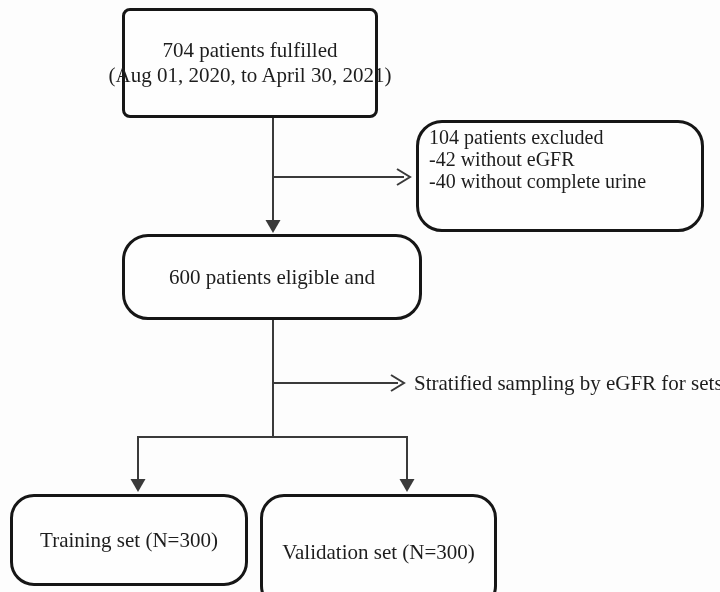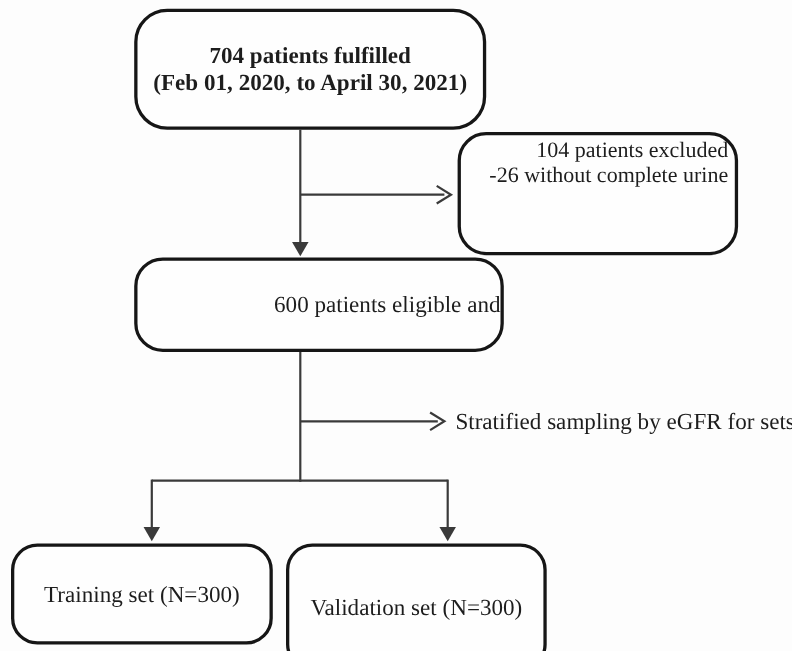--- a/index.html
+++ b/index.html
@@ -32,27 +32,27 @@
     flex-direction: column;
     justify-content: center;
     align-items: center;
     text-align: center;
   }
   .box .line {
     font-size: 21px;
     line-height: 25px;
     white-space: nowrap;
   }
-  .box-inclusion  { left: 122px; top: 8px;   width: 320px; height: 110px; border-radius: 30px; font-weight: bold; }
-  .box-excluded   { left: 416px; top: 120px; width: 255px; height: 112px; border-radius: 26px;
-                    justify-content: flex-start; align-items: flex-end; text-align: left;
+  .box-inclusion  { left: 122px; top: 8px;   width: 256px; height: 110px; border-radius: 8px; }
+  .box-excluded   { left: 416px; top: 120px; width: 288px; height: 112px; border-radius: 26px;
+                    justify-content: flex-start; align-items: flex-start; text-align: left;
                     padding: 3px 6px 0 10px; }
   .box-excluded .line { font-size: 20px; line-height: 22px; }
   .box-excluded .line.indent { padding-left: 24px; }
-  .box-eligible   { left: 122px; top: 234px; width: 336px; height: 86px;  border-radius: 26px; align-items: flex-end; }
+  .box-eligible   { left: 122px; top: 234px; width: 300px; height: 86px;  border-radius: 26px; }
   .box-training   { left: 10px;  top: 494px; width: 238px; height: 92px;  border-radius: 24px; }
   .box-validation { left: 260px; top: 494px; width: 237px; height: 116px;  border-radius: 24px; }
   .float-label {
     position: absolute;
     left: 414px;
     top: 370px;
     font-size: 21px;
     line-height: 26px;
     white-space: nowrap;
   }
@@ -79,26 +79,27 @@
 
     <line x1="138" y1="436" x2="138" y2="488" stroke="#3a3a3a" stroke-width="2"></line>
     <polygon points="138,492 130.5,479 145.5,479" fill="#3a3a3a"></polygon>
 
     <line x1="407" y1="436" x2="407" y2="488" stroke="#3a3a3a" stroke-width="2"></line>
     <polygon points="407,492 399.5,479 414.5,479" fill="#3a3a3a"></polygon>
   </svg>
 
   <div class="box box-inclusion">
     <div class="line">704 patients fulfilled</div>
-    <div class="line">(Feb 01, 2020, to April 30, 2021)</div>
+    <div class="line">(Aug 01, 2020, to April 30, 2021)</div>
   </div>
 
   <div class="box box-excluded">
     <div class="line">104 patients excluded</div>
-    <div class="line">-26 without complete urine</div>
+    <div class="line">-42 without eGFR</div>
+    <div class="line">-40 without complete urine</div>
   </div>
 
   <div class="box box-eligible">
     <div class="line">600 patients eligible and</div>
   </div>
 
   <div class="float-label">Stratified sampling by eGFR for sets</div>
 
   <div class="box box-training">
     <div class="line">Training set (N=300)</div>

